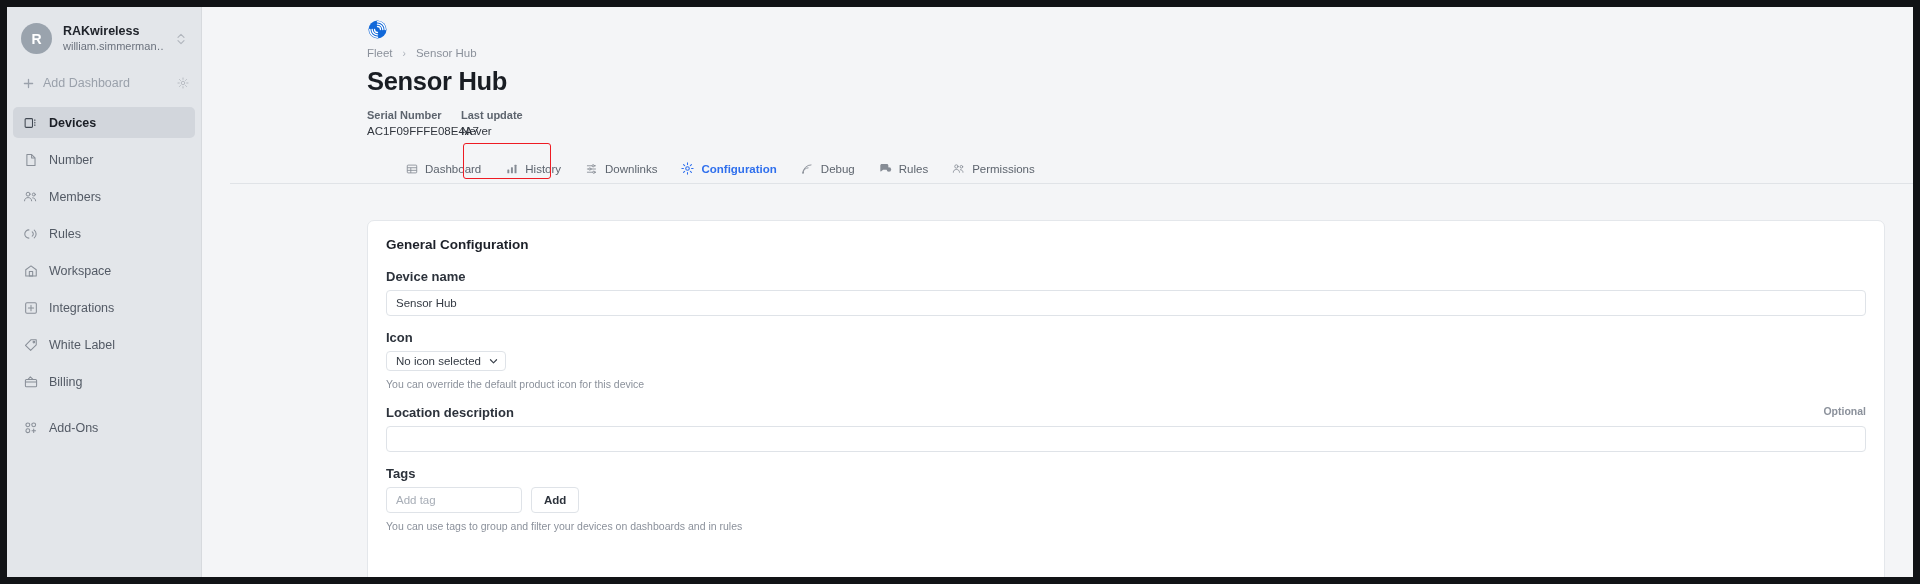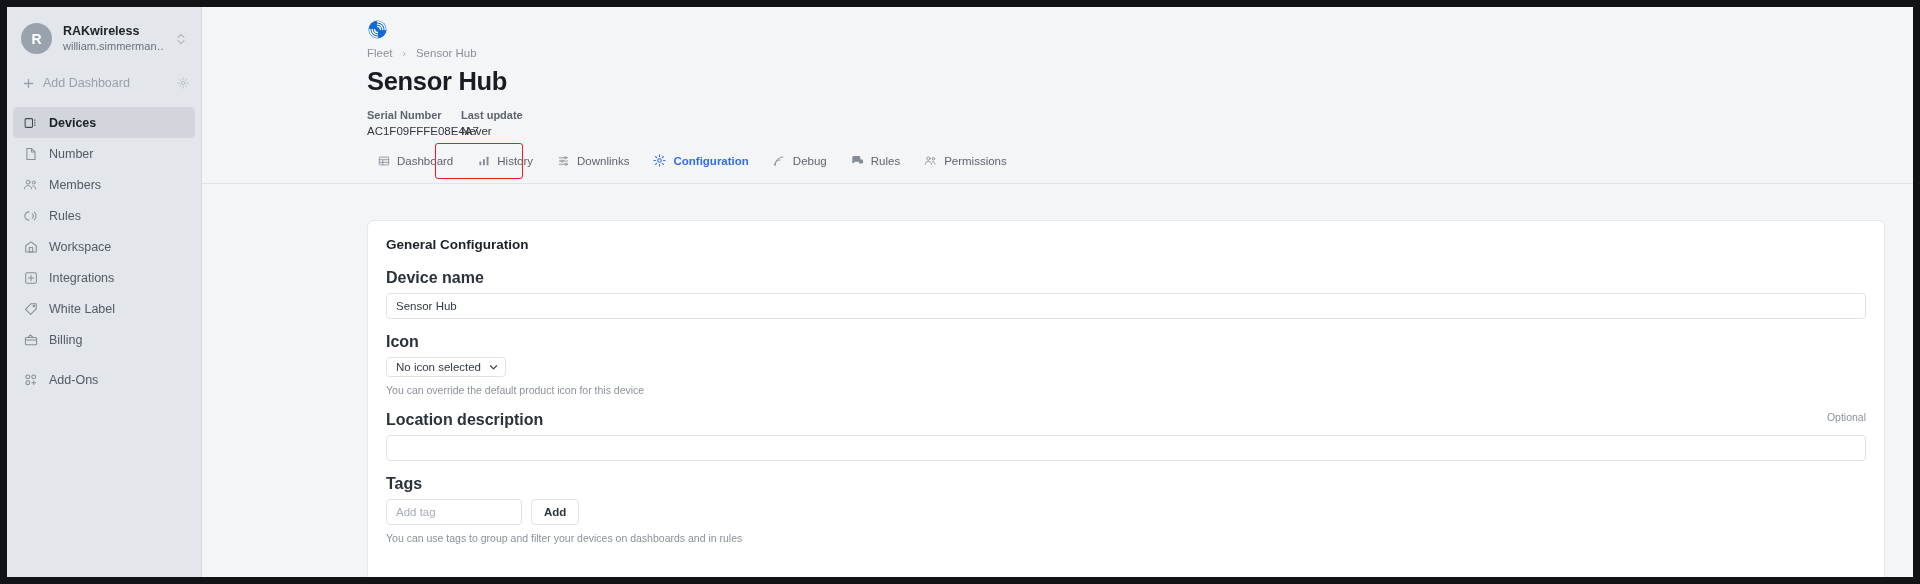--- a/index.html
+++ b/index.html
@@ -62,21 +62,21 @@
   .add-dash .plus { font-size:14px; line-height:1; color:#9aa1ab; }
   .add-dash .lbl { flex:1 1 auto; }
   .add-dash .gear { opacity:.55; }
 
   .navlist { margin-top:9px; padding:0 6px; }
   .nav-item {
     display:flex; align-items:center; gap:11px;
     height:31px; padding:0 10px;
     border-radius:5px;
     font-size:12.5px; color:#535a65;
-    margin-bottom:0;
+    margin-bottom:6px;
   }
   .nav-item .ni { width:15px; height:15px; flex:0 0 15px; display:flex; align-items:center; justify-content:center; opacity:.75;}
   .nav-item.active { background:#d2d6dc; color:#1b1f26; font-weight:700; }
   .nav-item.active .ni { opacity:.95; }
   .nav-sep { height:9px; }
 
   
   #main { flex:1 1 auto; position:relative; overflow:hidden; background:#f4f5f7; }
 
   .logo-wrap { padding:12px 0 0 165px; }
@@ -102,23 +102,24 @@
   .meta-col { margin-right:10px; }
   .meta-col.c1 { width:84px; }
   .meta-k { font-size:11px; color:#5d646e; font-weight:600; line-height:16px; }
   .meta-v { font-size:11.5px; color:#30353d; line-height:17px; }
 
   
   .tabsrow {
     margin-top:14px;
     padding-left:165px;
     border-bottom:1px solid #e0e3e7;
-    display:flex; align-items:flex-start;
+    display:flex; align-items:flex-end;
     height:30px;
     position:relative;
+    margin-left:28px;
   }
   .tab {
     display:flex; align-items:center; gap:7px;
     font-size:11.5px; color:#5d646e;
     padding:0 12px 8px 12px;
     position:relative;
   }
   .tab:first-child { padding-left:10px; }
   .tab .ti { width:13px; height:13px; flex:0 0 13px; display:flex; align-items:center; justify-content:center; opacity:.8; }
   .tab.active { color:#2f6fed; font-weight:600; }
@@ -140,26 +141,26 @@
     border:1px solid #e4e7eb;
     border-radius:7px;
     padding:16px 18px 0 18px;
   }
   .card-title {
     font-size:13.5px; font-weight:700; color:#1d2129;
     margin-bottom:17px;
   }
   .fgroup { margin-bottom:14px; position:relative; }
   .flabel {
-    font-size:16px; font-weight:700; color:#2c323b;
+    font-size:13px; font-weight:700; color:#2c323b;
     display:block; margin-bottom:6px;
   }
   .optional {
     position:absolute; right:0; top:0;
-    font-size:10.5px; color:#8b919b; font-weight:400;
+    font-size:10.5px; color:#8b919b; font-weight:700;
   }
   .finput {
     width:100%; height:26px;
     border:1px solid #dfe3e8; border-radius:4px;
     background:#fff;
     font-family:"Liberation Sans", sans-serif;
     font-size:11.5px; color:#343a43;
     padding:0 9px;
     outline:none;
   }

